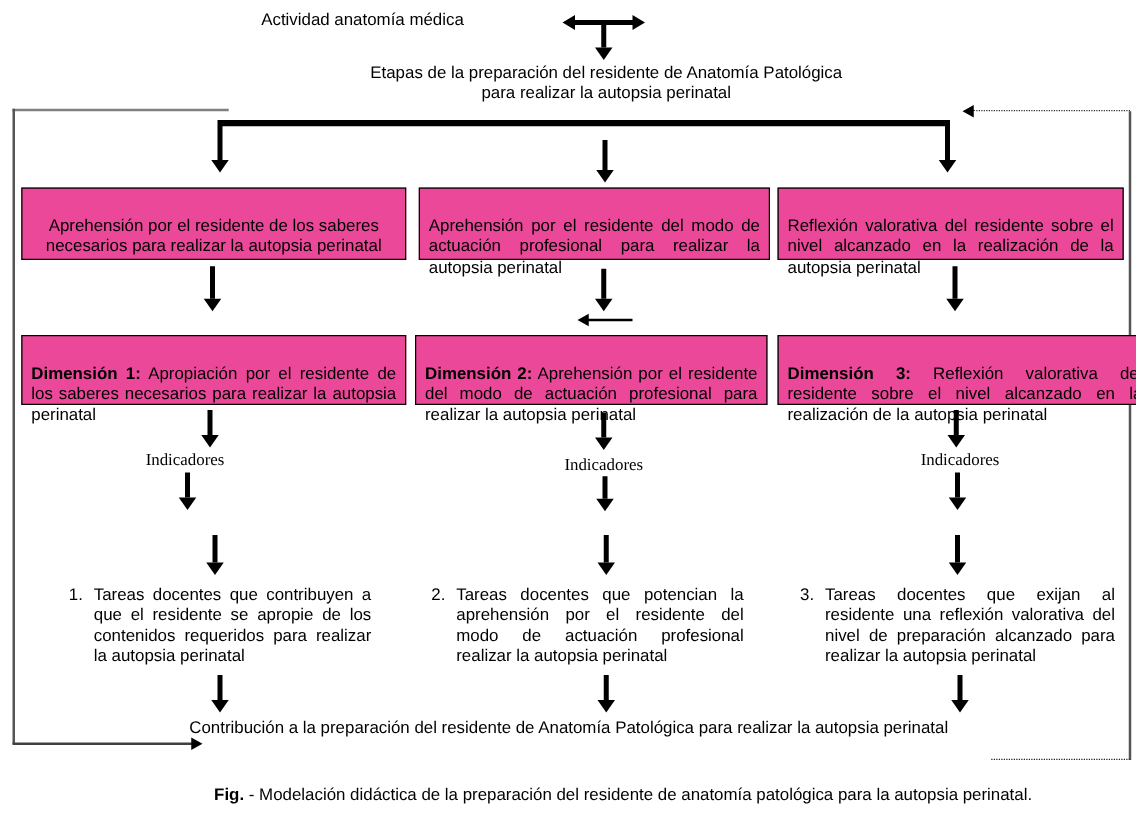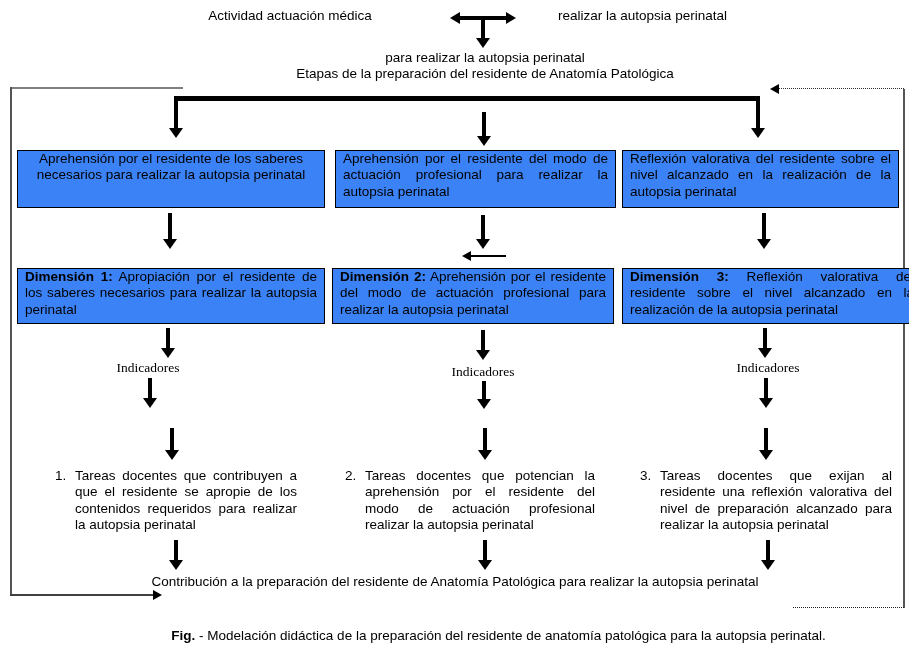--- a/index.html
+++ b/index.html
@@ -5,22 +5,22 @@
   html,body{margin:0;padding:0;background:#fff;}
   #canvas{
     position:relative;width:909px;height:650px;background:#fff;
     font-family:"Liberation Sans","DejaVu Sans",sans-serif;
     color:#000;font-size:13.5px;line-height:1.22;overflow:hidden;
   }
   .abs{position:absolute;}
   .ctr{text-align:center;}
   .jst{text-align:justify;}
   .box{
-    position:absolute;border:1.5px solid #000;background:#3b82f6;
-    padding:0 7px;box-sizing:border-box;
+    position:absolute;border:1.5px solid #000;background:#ec4899;
+    padding:22px 7px;box-sizing:border-box;
   }
   b{font-weight:bold;}
   .serif{font-family:"Liberation Serif","DejaVu Serif",serif;}
   
   .ad{position:absolute;width:16px;}
   .ad .s{position:absolute;left:50%;top:0;transform:translateX(-50%);width:4px;height:calc(100% - 10px);background:#000;}
   .ad .h{position:absolute;left:50%;bottom:0;transform:translateX(-50%);width:0;height:0;
          border-left:7px solid transparent;border-right:7px solid transparent;border-top:10px solid #000;}
   
   .al{position:absolute;height:12px;}
@@ -46,40 +46,39 @@
   .task{position:absolute;display:flex;}
   .task .num{flex:0 0 20px;}
   .task .txt{flex:1;text-align:justify;}
 </style>
 </head>
 <body>
 
 <div id="canvas">
 
   <div class="abs ctr" style="left:140px;top:8px;width:300px;">
-    <div>Actividad actuación médica</div>
+    <div>Actividad anatomía médica</div>
   </div>
 
   <div class="adbl" style="left:450px;top:10px;width:66px;">
     <div class="s"></div>
     <div class="hl"></div>
     <div class="hr"></div>
   </div>
   <div class="ad" style="left:475px;top:20px;height:28px;">
     <div class="s"></div>
       <div class="h"></div>
   </div>
 
   <div class="abs ctr" style="left:550px;top:8px;width:185px;">
-    <div>realizar la autopsia perinatal</div>
   </div>
 
   <div class="abs ctr" style="left:200px;top:50px;width:570px;">
+    <div>Etapas de la preparación del residente de Anatomía Patológica</div>
     <div>para realizar la autopsia perinatal</div>
-    <div>Etapas de la preparación del residente de Anatomía Patológica</div>
   </div>
 
   <div class="line" style="left:10px;top:87px;width:173px;height:1.5px;"></div>
   <div class="line" style="left:10px;top:87px;width:1.5px;height:508px;background:#555;"></div>
   <div class="ar" style="left:10px;top:589px;width:152px;">
     <div class="s"></div>
       <div class="h"></div>
   </div>
 
   <div class="line" style="left:903px;top:89px;width:1.7px;height:519px;background:#555;"></div>

